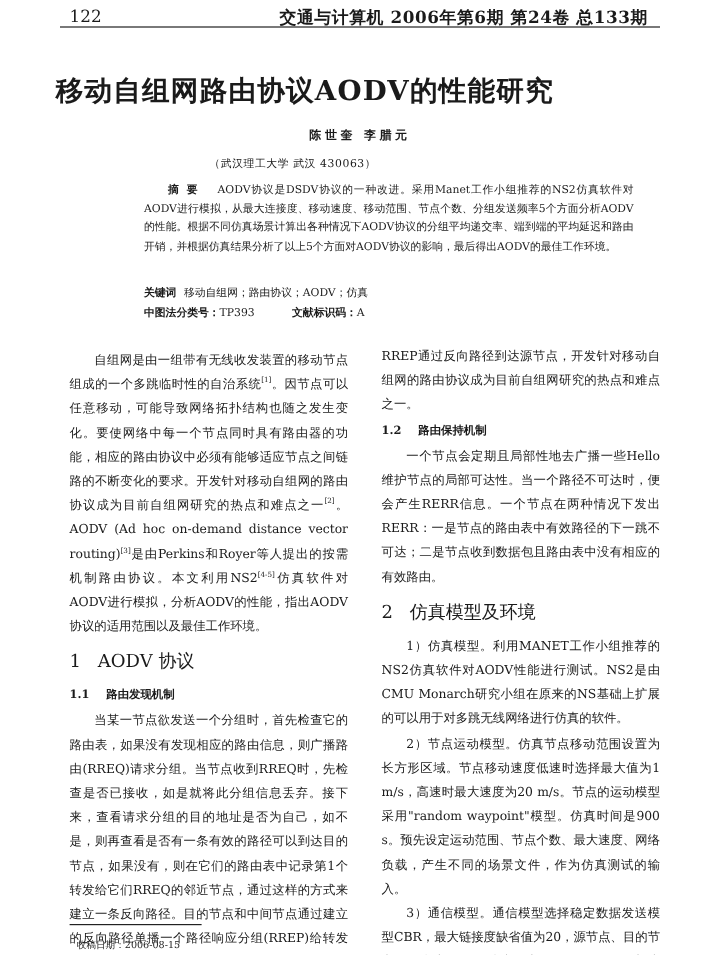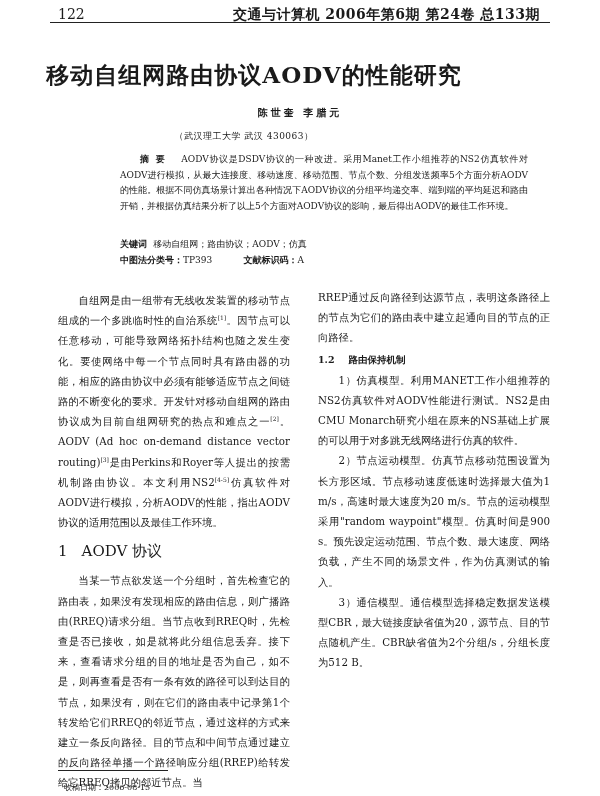--- a/index.html
+++ b/index.html
@@ -83,28 +83,35 @@
 <div class="meta-line classif">
   <span>中图法分类号：</span><span class="v">TP393</span>
   <span class="doc">文献标识码：</span><span class="v">A</span>
 </div>
 
 <div class="col left">
   <p class="indent"><span>自组网是由一组带有无线收发装置的移动节点组成的一个多跳临时性的自治系统</span><sup>[1]</sup><span>。因节点可以任意移动，可能导致网络拓扑结构也随之发生变化。要使网络中每一个节点同时具有路由器的功能，相应的路由协议中必须有能够适应节点之间链路的不断变化的要求。开发针对移动自组网的路由协议成为目前自组网研究的热点和难点之一</span><sup>[2]</sup><span>。AODV (Ad hoc on-demand distance vector routing)</span><sup>[3]</sup><span>是由Perkins和Royer等人提出的按需机制路由协议。本文利用NS2</span><sup>[4-5]</sup><span>仿真软件对AODV进行模拟，分析AODV的性能，指出AODV协议的适用范围以及最佳工作环境。</span></p>
   <div class="h1" style="margin-top:8px">
     <span class="num">1</span><span>AODV 协议</span>
   </div>
+  <div class="h2">
+    <span class="num">1.1</span><span>路由发现机制</span>
+  </div>
   <p class="indent">当某一节点欲发送一个分组时，首先检查它的路由表，如果没有发现相应的路由信息，则广播路由(RREQ)请求分组。当节点收到RREQ时，先检查是否已接收，如是就将此分组信息丢弃。接下来，查看请求分组的目的地址是否为自己，如不是，则再查看是否有一条有效的路径可以到达目的节点，如果没有，则在它们的路由表中记录第1个转发给它们RREQ的邻近节点，通过这样的方式来建立一条反向路径。目的节点和中间节点通过建立的反向路径单播一个路径响应分组(RREP)给转发给它RREQ拷贝的邻近节点。当</p>
 </div>
 
 <div class="footnote-rule"></div>
 <div class="footnote">收稿日期：2006-08-15</div>
 
 <div class="col right">
-  <p>RREP通过反向路径到达源节点，表明这条路径上的节点为它们的路由表中建立起通向目的节点的正向路径。</p>
+  <p>RREP通过反向路径到达源节点，开发针对移动自组网的路由协议成为目前自组网研究的热点和难点之一。</p>
   <div class="h2">
     <span class="num">1.2</span><span>路由保持机制</span>
+  </div>
+  <p class="indent">一个节点会定期且局部性地去广播一些Hello维护节点的局部可达性。当一个路径不可达时，便会产生RERR信息。一个节点在两种情况下发出RERR：一是节点的路由表中有效路径的下一跳不可达；二是节点收到数据包且路由表中没有相应的有效路由。</p>
+  <div class="h1" style="margin-top:8px">
+    <span class="num">2</span><span>仿真模型及环境</span>
   </div>
   <p class="indent">1）仿真模型。利用MANET工作小组推荐的NS2仿真软件对AODV性能进行测试。NS2是由CMU Monarch研究小组在原来的NS基础上扩展的可以用于对多跳无线网络进行仿真的软件。</p>
   <p class="indent">2）节点运动模型。仿真节点移动范围设置为长方形区域。节点移动速度低速时选择最大值为1 m/s，高速时最大速度为20 m/s。节点的运动模型采用"random waypoint"模型。仿真时间是900 s。预先设定运动范围、节点个数、最大速度、网络负载，产生不同的场景文件，作为仿真测试的输入。</p>
   <p class="indent">3）通信模型。通信模型选择稳定数据发送模型CBR，最大链接度缺省值为20，源节点、目的节点随机产生。CBR缺省值为2个分组/s，分组长度为512 B。</p>
 
 </div>
 
 </body></html>

